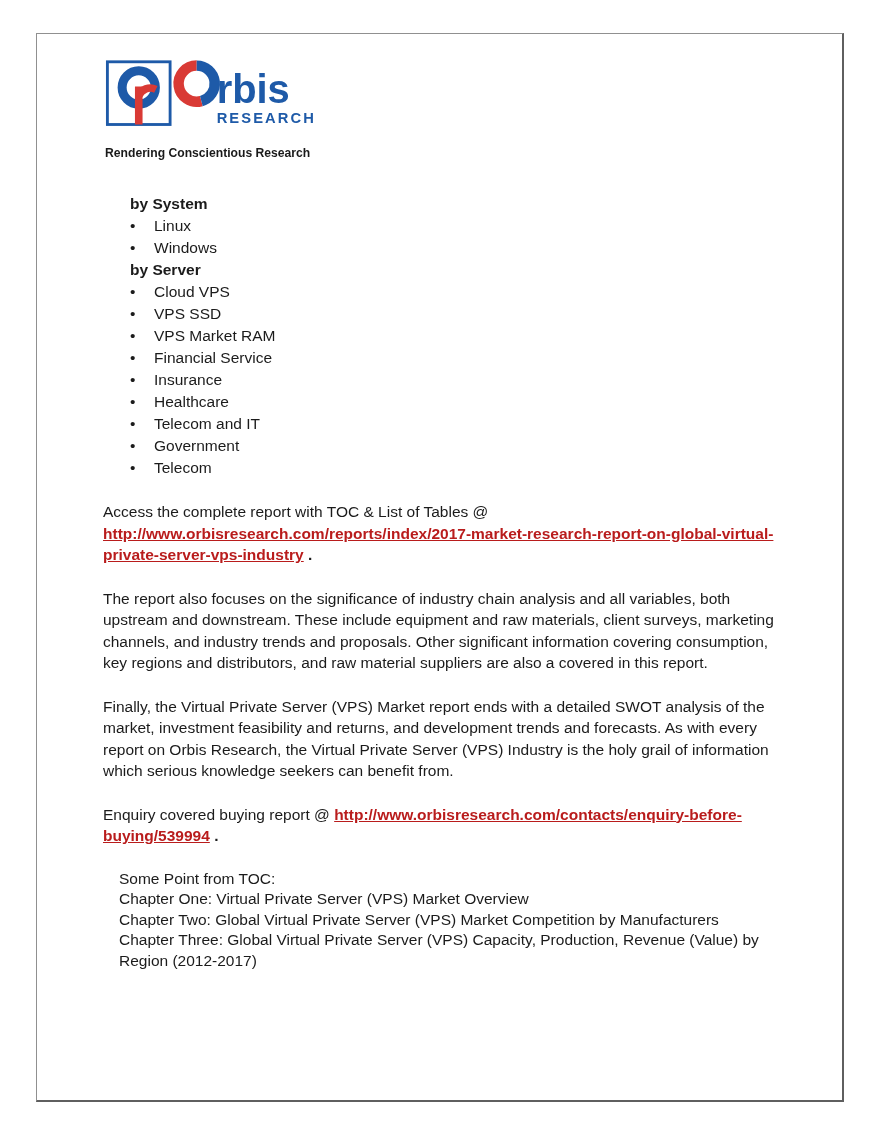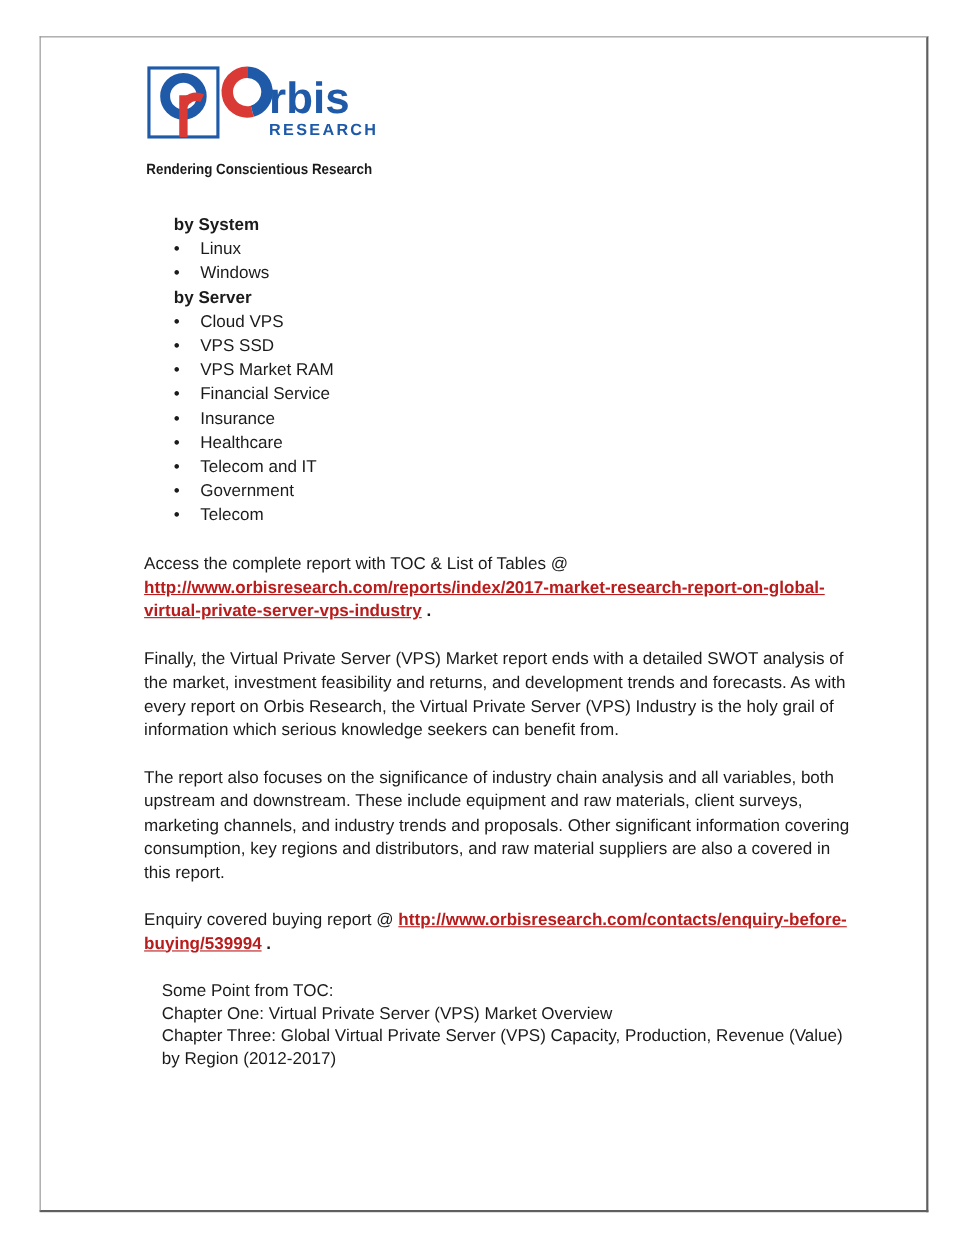--- a/index.html
+++ b/index.html
@@ -12,21 +12,21 @@
     position: relative;
   }
   .page {
     position: absolute;
     left: 36px; top: 33px;
     width: 808px; height: 1069px;
     background: #ffffff;
     border: 1px solid #909090;
     border-right: 2px solid #5f5f5f;
     border-bottom: 2px solid #5f5f5f;
-    padding: 24px 62px 0 94px;
+    padding: 24px 62px 0 66px;
     font-size: 15.5px;
     line-height: 21.5px;
   }
   
   .logo-block { margin-bottom: 30px; margin-left: 2px; }
   .logo-tagline {
     font-size: 13.5px;
     font-weight: 700;
     color: #1a1a1a;
     letter-spacing: 0px;
@@ -130,25 +130,26 @@
     </div>
     <div class="li">
       <span class="dot">•</span>
       <span>Telecom</span>
     </div>
   </div>
 
   <p class="para bold">Access the complete report with TOC &amp; List of Tables @</p>
   <p class="tight"><a class="doc-link" href="#">http://www.orbisresearch.com/reports/index/2017-market-research-report-on-global-virtual-private-server-vps-industry</a><span class="link-suffix"> .</span></p>
 
+  <p class="para">The report also focuses on the significance of industry chain analysis and all variables, both upstream and downstream. These include equipment and raw materials, client surveys, marketing channels, and industry trends and proposals. Other significant information covering consumption, key regions and distributors, and raw material suppliers are also a covered in this report.</p>
+
   <p class="para">Finally, the Virtual Private Server (VPS) Market report ends with a detailed SWOT analysis of the market, investment feasibility and returns, and development trends and forecasts. As with every report on Orbis Research, the Virtual Private Server (VPS) Industry is the holy grail of information which serious knowledge seekers can benefit from.</p>
-
-  <p class="para">The report also focuses on the significance of industry chain analysis and all variables, both upstream and downstream. These include equipment and raw materials, client surveys, marketing channels, and industry trends and proposals. Other significant information covering consumption, key regions and distributors, and raw material suppliers are also a covered in this report.</p>
 
   <p class="para"><span class="bold">Enquiry covered buying report @ </span><a class="doc-link" href="#">http://www.orbisresearch.com/contacts/enquiry-before-buying/539994</a><span class="link-suffix"> .</span></p>
 
   <div class="toc-block">
     <div class="bold toc-line">Some Point from TOC:</div>
     <div class="toc-line">Chapter One: Virtual Private Server (VPS) Market Overview</div>
+    <div class="toc-line">Chapter Two: Global Virtual Private Server (VPS) Market Competition by Manufacturers</div>
     <div class="toc-line">Chapter Three: Global Virtual Private Server (VPS) Capacity, Production, Revenue (Value) by Region (2012-2017)</div>
   </div>
 
 </div>
 
 </body></html>

